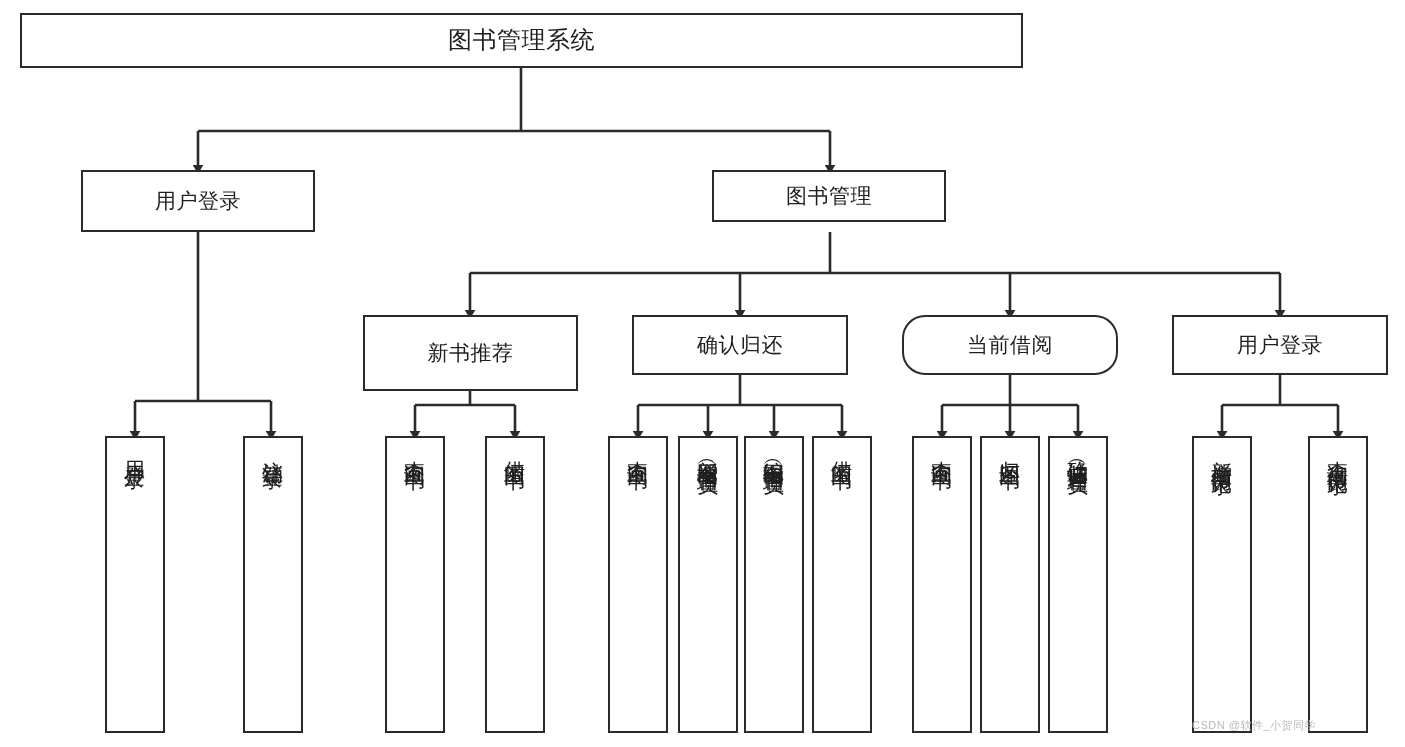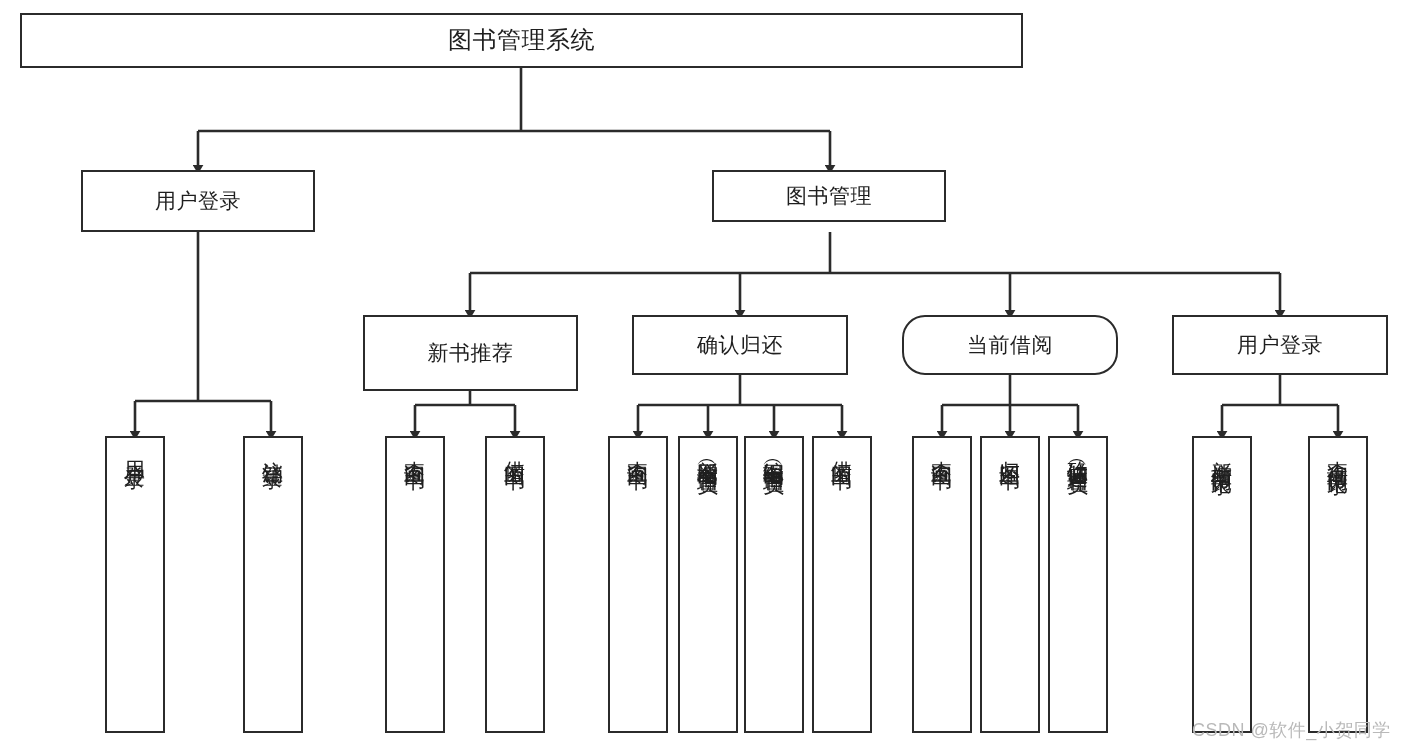--- a/index.html
+++ b/index.html
@@ -62,21 +62,21 @@
     font-size: 21px;
     line-height: 1.0;
     letter-spacing: 3px;
     white-space: nowrap;
   }
   .node.vert.tall-text .node-label {
     letter-spacing: 2px;
   }
   .watermark {
     position: absolute;
-    font-size: 18px;
+    font-size: 11px;
     color: #b9b9b9;
     white-space: nowrap;
     letter-spacing: 0.5px;
   }
 </style>
 </head>
 <body>
 
 <div id="diagram-canvas">
 

